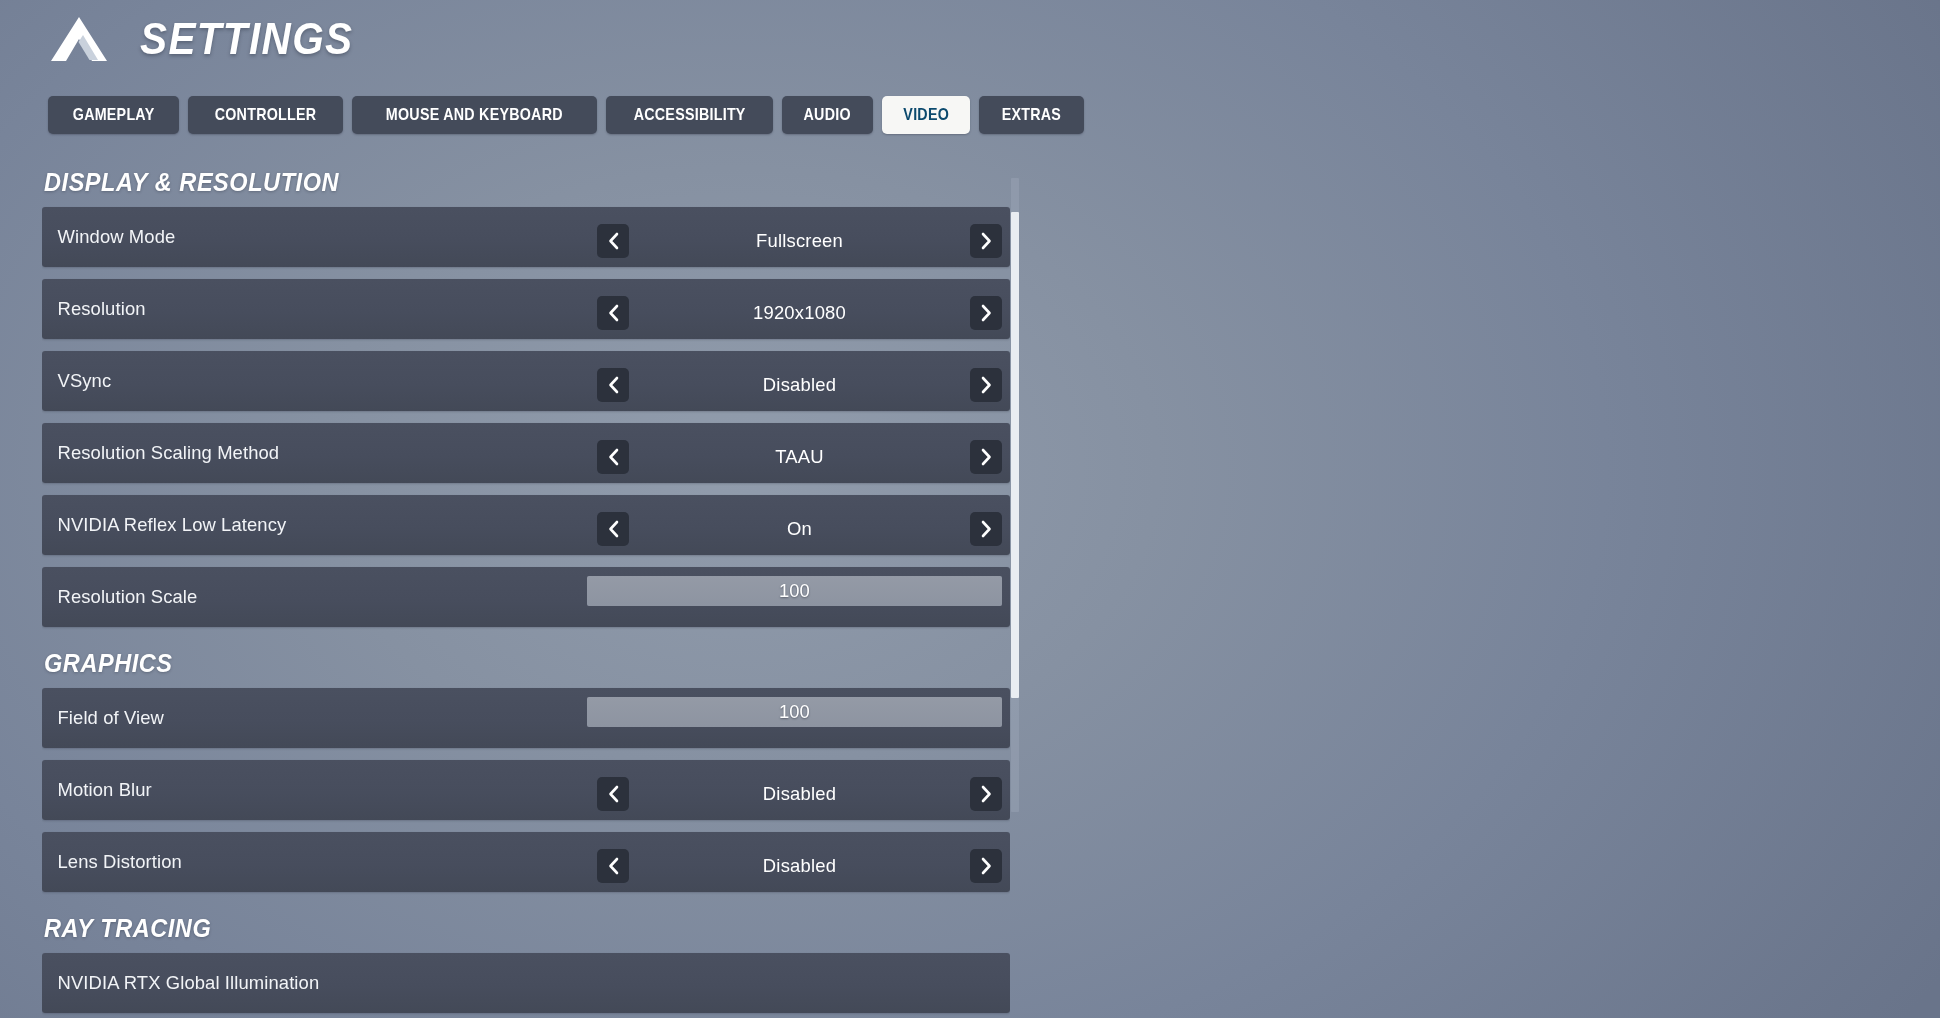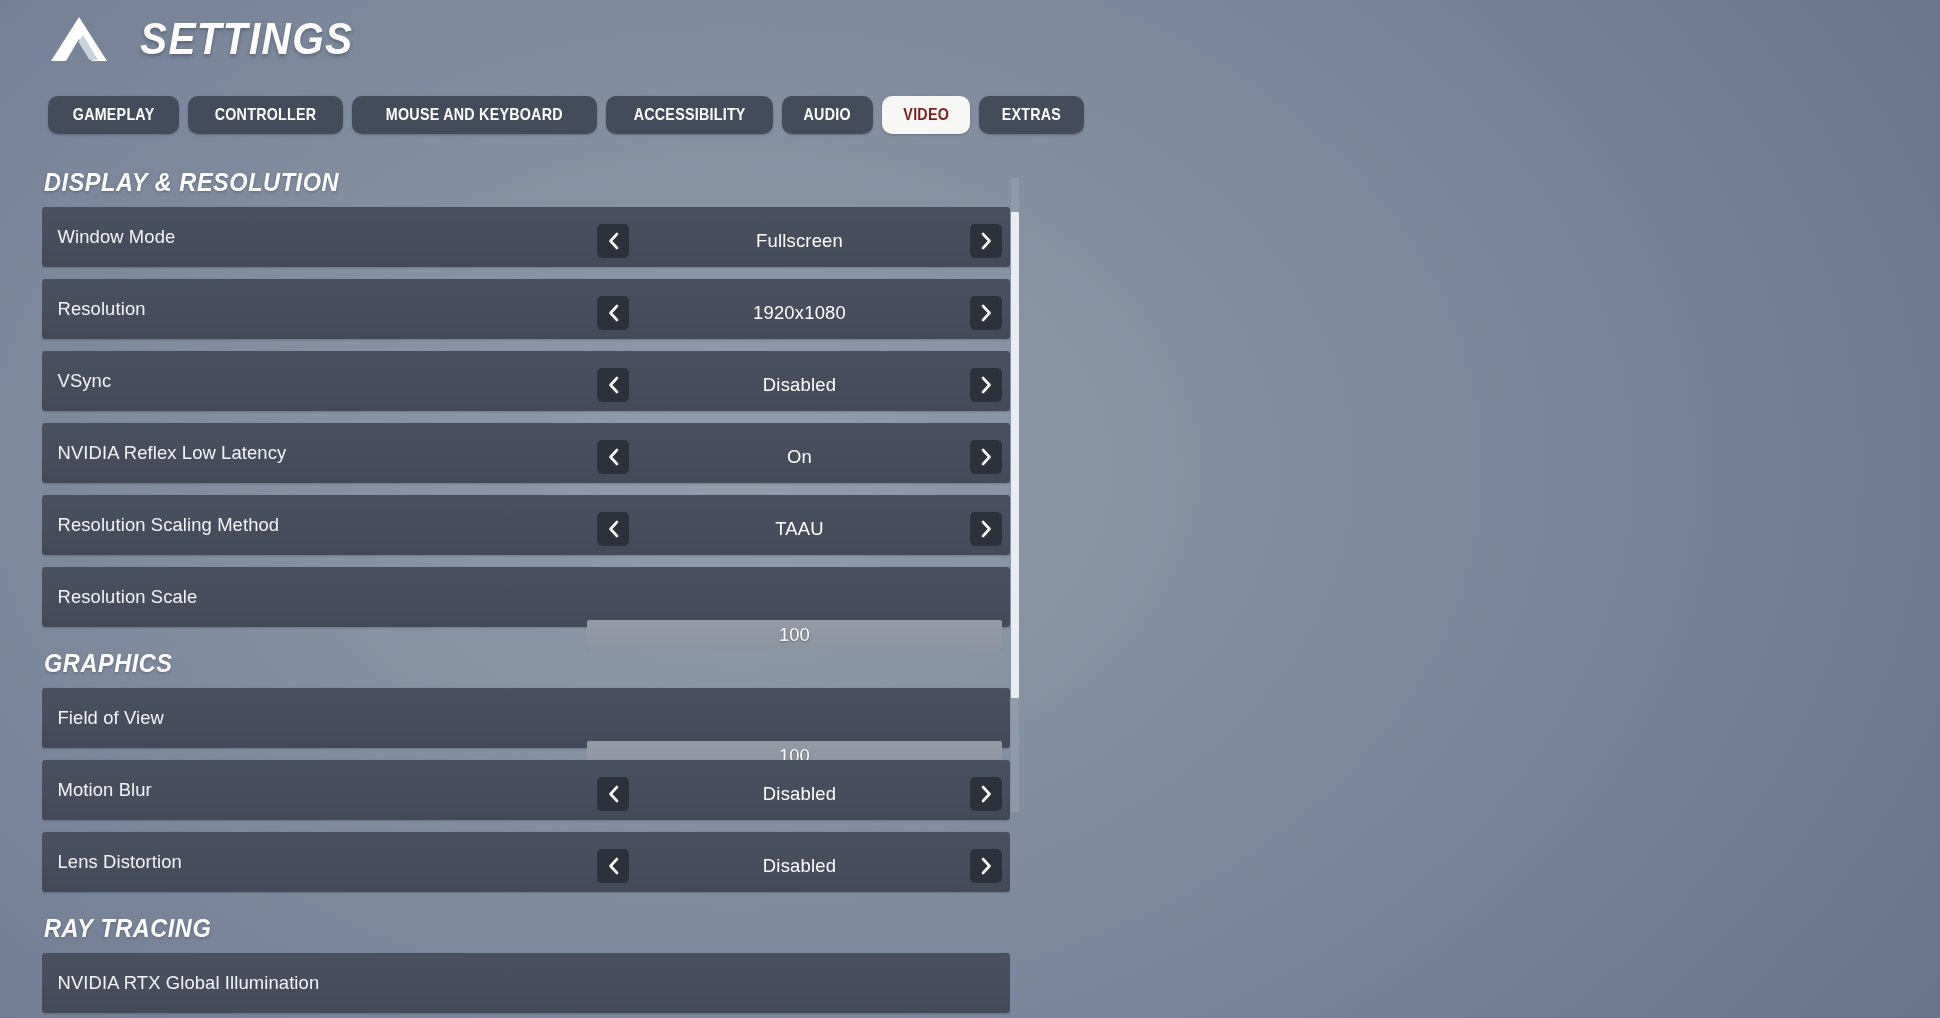--- a/index.html
+++ b/index.html
@@ -54,39 +54,39 @@
     display: flex;
     gap: 9px;
   }
 
   .tab {
     height: 38px;
     padding: 0 17px;
     display: flex;
     align-items: center;
     justify-content: center;
-    border-radius: 10px;
+    border-radius: 5px;
     background: #444b5a;
     color: #ffffff;
     font-size: 17px;
     font-weight: 700;
     letter-spacing: 0.3px;
     transform-origin: center;
     cursor: pointer;
     box-shadow: 0 1px 2px rgba(25,30,42,0.28);
     white-space: nowrap;
   }
   .tab .tab-text {
     display: block;
     transform: scaleX(0.84);
     font-family: "Liberation Sans Narrow", "Liberation Sans", sans-serif;
   }
   .tab.active {
     background: #f7f7f5;
-    color: #7f1d1d;
+    color: #0c4a6e;
   }
 
   
   #settings-panel {
     position: absolute;
     left: 42px;
     top: 168px;
     width: 968px;
     height: 850px;
     overflow: hidden;
@@ -169,21 +169,20 @@
   .slider {
     position: absolute;
     left: 545px;
     right: 8px;
     top: 9px;
     height: 30px;
     background: #5a6070;
     border-radius: 2px;
     overflow: hidden;
     cursor: pointer;
-    margin-top: 44px;
   }
   .slider-fill {
     position: absolute;
     left: 0;
     top: 0;
     bottom: 0;
     background: linear-gradient(180deg, #949aa6 0%, #8d94a1 100%);
   }
   .slider-value {
     position: absolute;
@@ -311,45 +310,45 @@
       <div class="stepper-value">Disabled</div>
       <div class="arrow-btn">
         <svg width="13" height="18" viewBox="0 0 13 18">
             <path d="M3 2 L9.5 9 L3 16" stroke="#ffffff" stroke-width="2.6" fill="none" stroke-linecap="round" stroke-linejoin="round"></path>
           </svg>
       </div>
     </div>
   </div>
 
   <div class="row">
+    <div class="row-label">Resolution Scaling Method</div>
+    <div class="stepper">
+      <div class="arrow-btn">
+        <svg width="13" height="18" viewBox="0 0 13 18">
+            <path d="M10 2 L3.5 9 L10 16" stroke="#ffffff" stroke-width="2.6" fill="none" stroke-linecap="round" stroke-linejoin="round"></path>
+          </svg>
+      </div>
+      <div class="stepper-value">TAAU</div>
+      <div class="arrow-btn">
+        <svg width="13" height="18" viewBox="0 0 13 18">
+            <path d="M3 2 L9.5 9 L3 16" stroke="#ffffff" stroke-width="2.6" fill="none" stroke-linecap="round" stroke-linejoin="round"></path>
+          </svg>
+      </div>
+    </div>
+  </div>
+
+  <div class="row">
     <div class="row-label">NVIDIA Reflex Low Latency</div>
     <div class="stepper">
       <div class="arrow-btn">
         <svg width="13" height="18" viewBox="0 0 13 18">
             <path d="M10 2 L3.5 9 L10 16" stroke="#ffffff" stroke-width="2.6" fill="none" stroke-linecap="round" stroke-linejoin="round"></path>
           </svg>
       </div>
       <div class="stepper-value">On</div>
-      <div class="arrow-btn">
-        <svg width="13" height="18" viewBox="0 0 13 18">
-            <path d="M3 2 L9.5 9 L3 16" stroke="#ffffff" stroke-width="2.6" fill="none" stroke-linecap="round" stroke-linejoin="round"></path>
-          </svg>
-      </div>
-    </div>
-  </div>
-
-  <div class="row">
-    <div class="row-label">Resolution Scaling Method</div>
-    <div class="stepper">
-      <div class="arrow-btn">
-        <svg width="13" height="18" viewBox="0 0 13 18">
-            <path d="M10 2 L3.5 9 L10 16" stroke="#ffffff" stroke-width="2.6" fill="none" stroke-linecap="round" stroke-linejoin="round"></path>
-          </svg>
-      </div>
-      <div class="stepper-value">TAAU</div>
       <div class="arrow-btn">
         <svg width="13" height="18" viewBox="0 0 13 18">
             <path d="M3 2 L9.5 9 L3 16" stroke="#ffffff" stroke-width="2.6" fill="none" stroke-linecap="round" stroke-linejoin="round"></path>
           </svg>
       </div>
     </div>
   </div>
 
   <div class="row">
     <div class="row-label">Resolution Scale</div>

